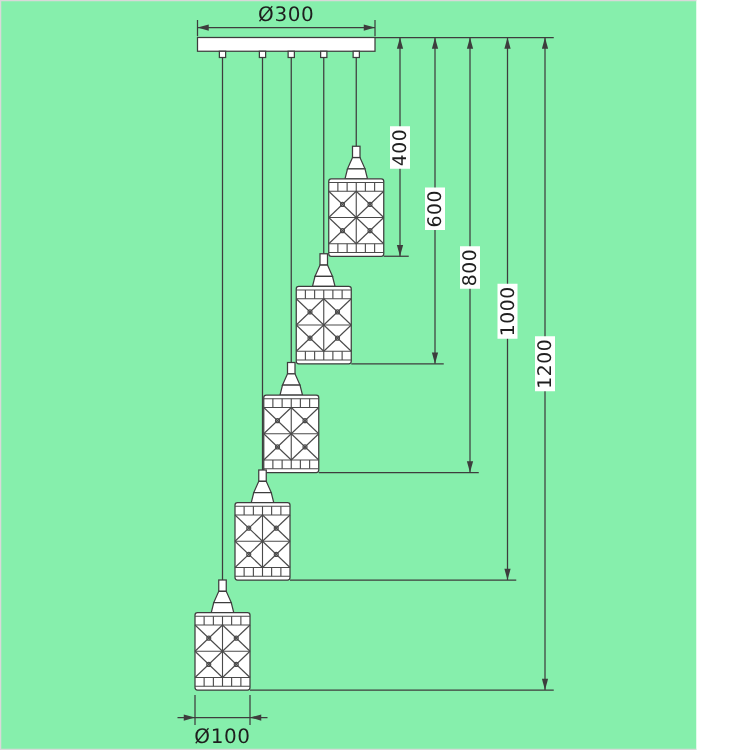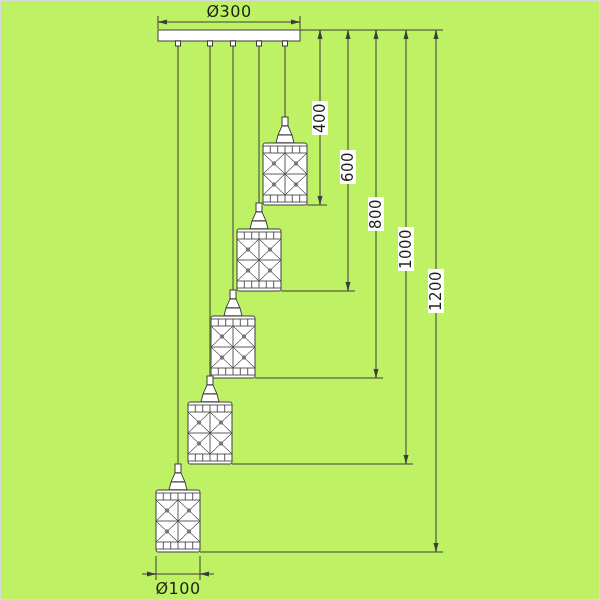--- a/index.html
+++ b/index.html
@@ -5,23 +5,23 @@
   html, body {
     margin: 0;
     padding: 0;
     background: #ffffff;
     width: 600px;
     height: 600px;
     font-family: "DejaVu Sans", sans-serif;
   }
   .stage {
     position: relative;
-    width: 600px;
+    width: 557px;
     height: 600px;
-    background: #bef264;
+    background: #86efac;
     overflow: hidden;
   }
   svg { display: block; }
   .ln   { stroke: #3d3d3d; stroke-width: 1; fill: none; }
   .thin { stroke: #4a4a4a; stroke-width: 0.9; fill: none; }
   .fillshape { fill: #3d3d3d; stroke: none; }
   .whitefill { fill: #ffffff; stroke: #3d3d3d; stroke-width: 1; }
   .mask { fill: #ffffff; stroke: none; }
   text.dim {
     font-family: "DejaVu Sans", sans-serif;

